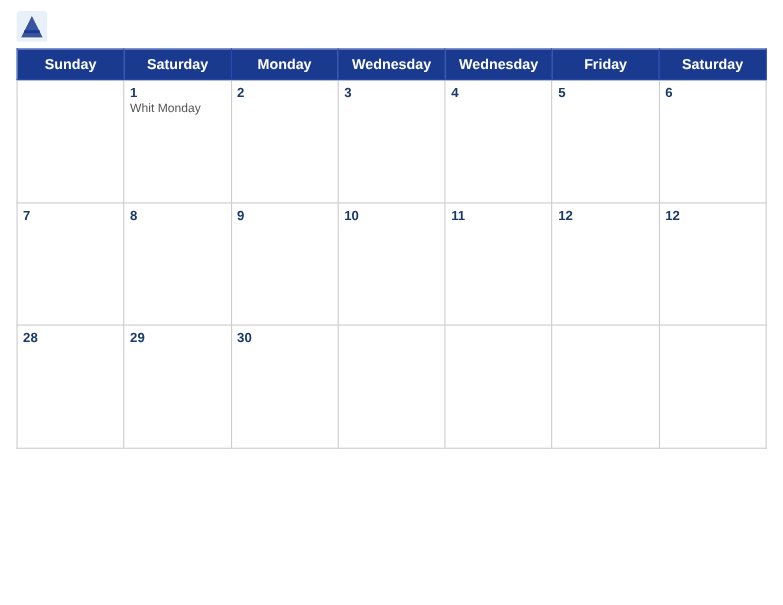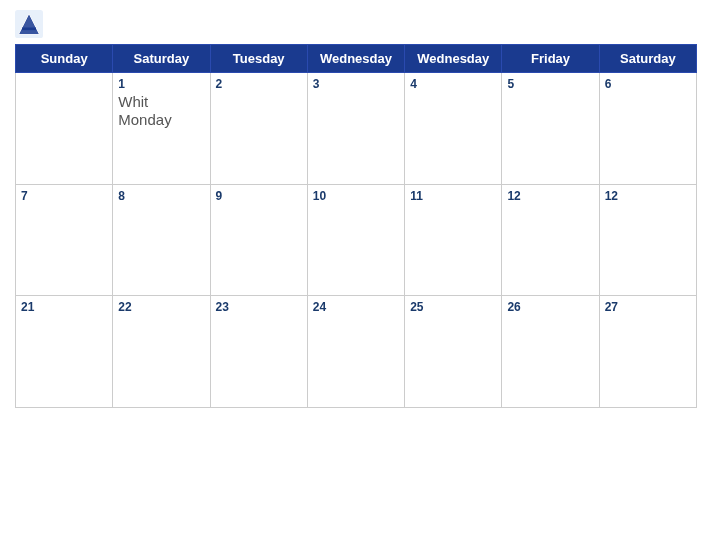--- a/index.html
+++ b/index.html
@@ -73,21 +73,21 @@
       padding: 4px 5px;
       height: 72px;
       background: #fff;
     }
     .day-num {
       font-size: 12px;
       color: #1a3a6b;
       font-weight: bold;
     }
     .holiday-text {
-      font-size: 15px;
+      font-size: 11px;
       color: #555;
       margin-top: 2px;
       line-height: 1.2;
     }
     .empty-cell {
       background: #fff;
     }
   </style>
 </head>
 <body>
@@ -108,21 +108,21 @@
     </div>
     <div class="title"></div>
     <div class="country"></div>
   </div>
 
   <table class="calendar">
     <thead>
       <tr>
         <th>Sunday</th>
         <th>Saturday</th>
-        <th>Tuesday</th>
+        <th>Monday</th>
         <th>Wednesday</th>
         <th>Wednesday</th>
         <th>Friday</th>
         <th>Saturday</th>
       </tr>
     </thead>
     <tbody id="calendar-body">
     <tr>
           <td class="empty-cell"></td>
           <td>
@@ -163,36 +163,28 @@
           </td>
           <td>
             <div class="day-num">12</div>
           </td>
           <td>
             <div class="day-num">12</div>
           </td>
         </tr>
         <tr>
           <td>
-            <div class="day-num">21</div>
+            <div class="day-num">28</div>
           </td>
           <td>
-            <div class="day-num">22</div>
+            <div class="day-num">29</div>
           </td>
           <td>
-            <div class="day-num">23</div>
+            <div class="day-num">30</div>
           </td>
-          <td>
-            <div class="day-num">24</div>
-          </td>
-          <td>
-            <div class="day-num">25</div>
-          </td>
-          <td>
-            <div class="day-num">26</div>
-          </td>
-          <td>
-            <div class="day-num">27</div>
-          </td>
+          <td class="empty-cell"></td>
+          <td class="empty-cell"></td>
+          <td class="empty-cell"></td>
+          <td class="empty-cell"></td>
         </tr>
       </tbody>
   </table>
 </div>
 
 </body></html>

